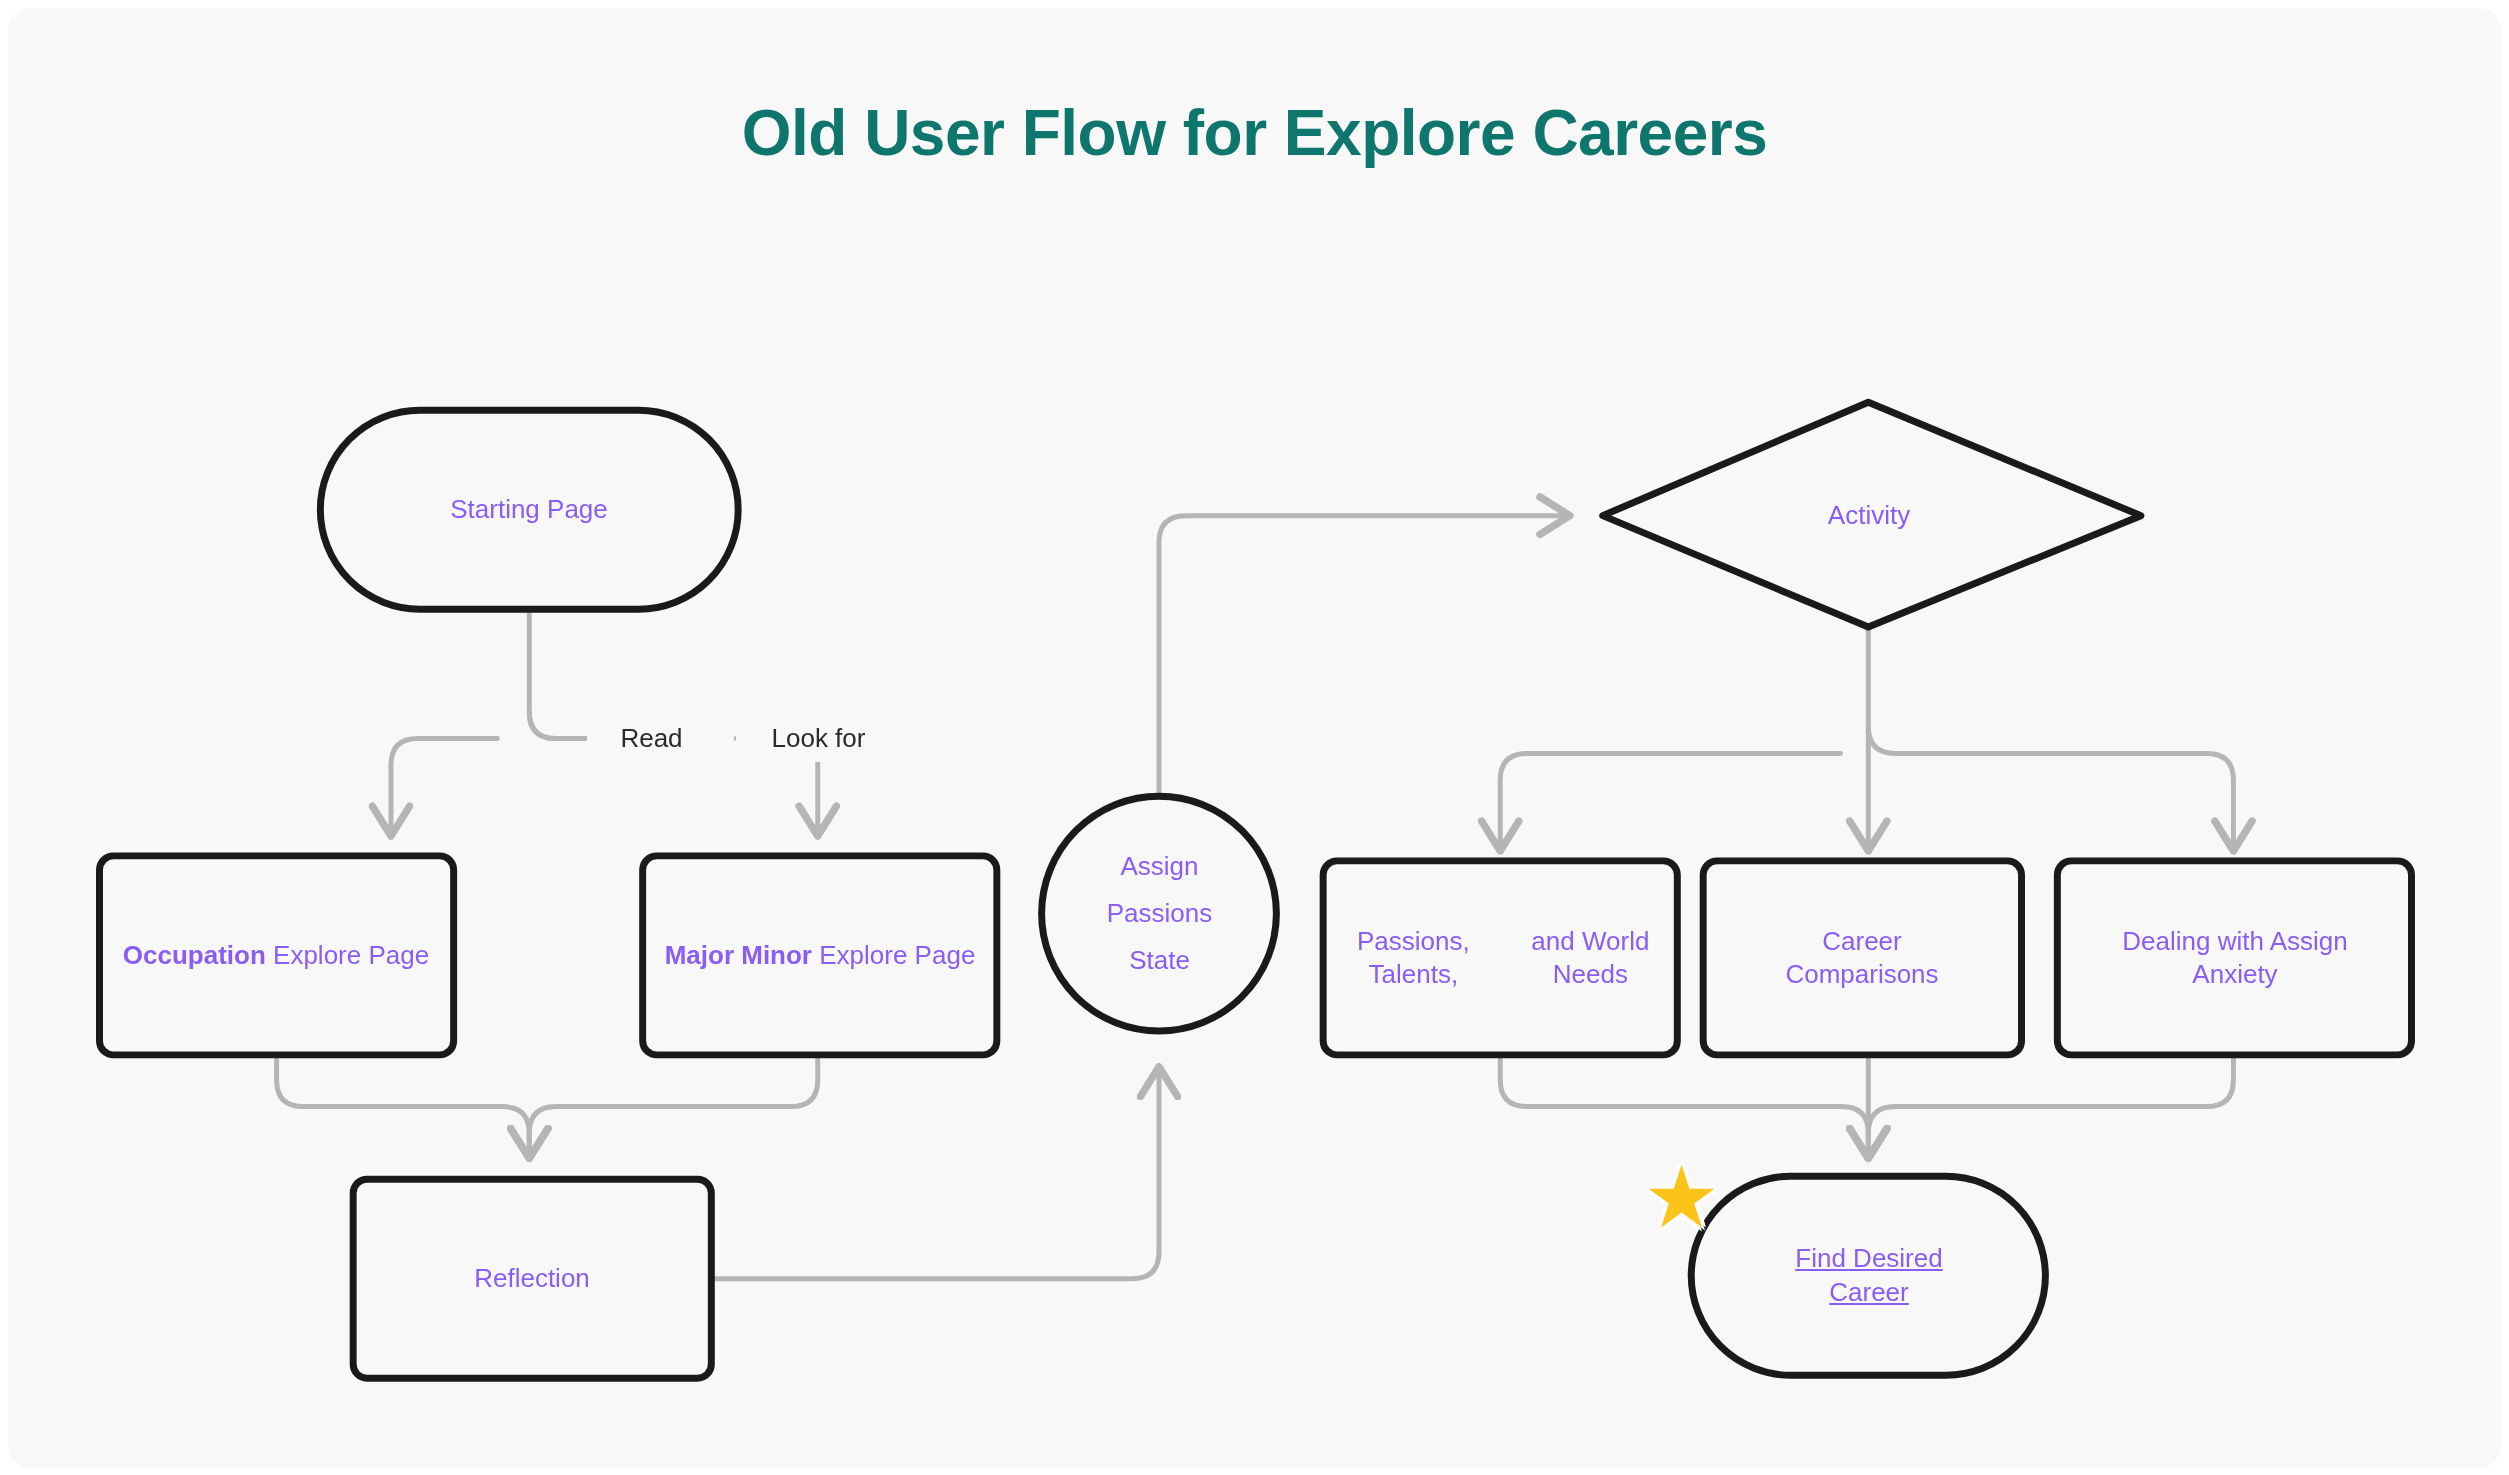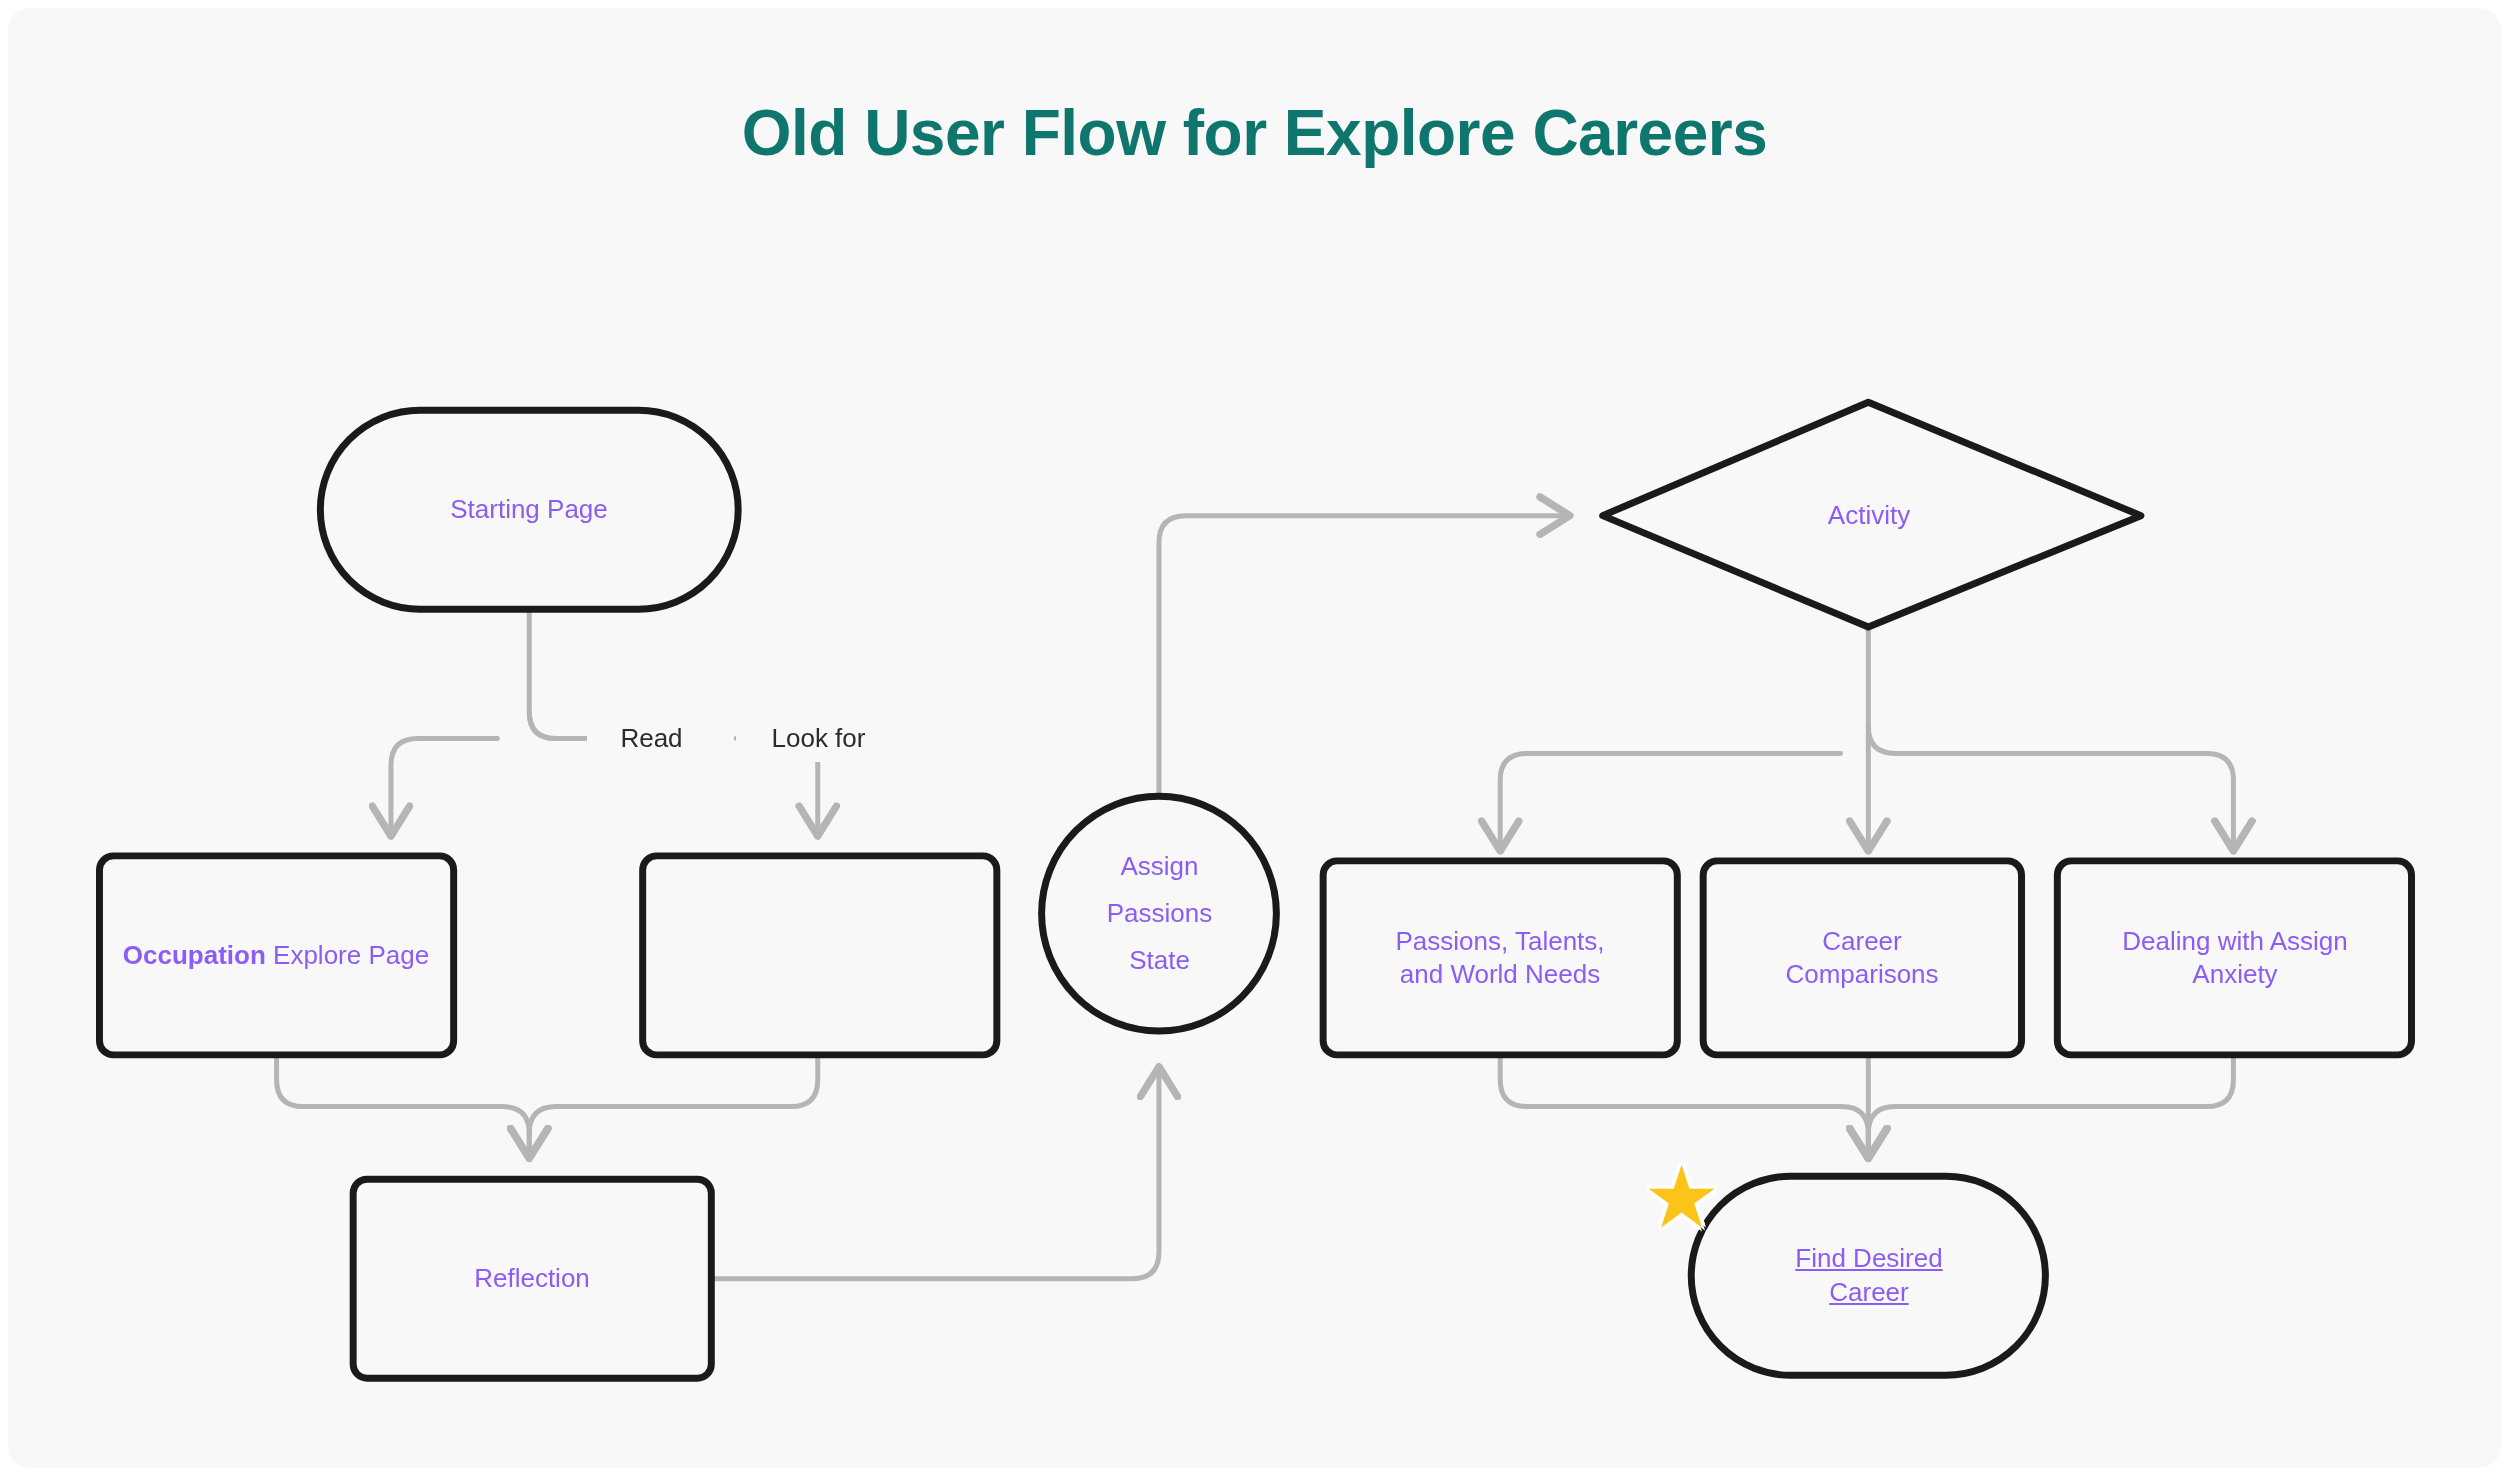--- a/index.html
+++ b/index.html
@@ -130,32 +130,35 @@
       <rect x="1700" y="1182" width="356" height="200" rx="100" ry="100"></rect>
     </g>
   </svg>
 
   <div class="node-label" style="left:320px;top:410px;width:418px;height:199px;">Starting Page</div>
 
   <div class="node-label" style="left:109px;top:856px;width:334px;height:199px;">
     <span><span class="b">Occupation</span> <span>Explore Page</span></span>
   </div>
 
+  <div class="node-label" style="left:653px;top:856px;width:334px;height:199px;">
+    <span><span class="b">Major Minor</span> <span>Explore Page</span></span>
+  </div>
 
   <div class="node-label" style="left:353px;top:1179px;width:358px;height:199px;">Reflection</div>
 
   <div class="node-label" style="left:1042px;top:796px;width:235px;height:235px;flex-direction:column;gap:14px;">
     <span>Assign</span>
     <span>Passions</span>
     <span>State</span>
   </div>
 
   <div class="node-label" style="left:1690px;top:466px;width:358px;height:100px;">Activity</div>
 
-  <div class="node-label" style="left:1323px;top:861px;width:354px;height:194px;flex-direction:column;">
+  <div class="node-label" style="left:1323px;top:861px;width:354px;height:194px;">
     <span>Passions, Talents,</span>
     <span>and World Needs</span>
   </div>
 
   <div class="node-label" style="left:1703px;top:861px;width:318px;height:194px;flex-direction:column;">
     <span>Career</span>
     <span>Comparisons</span>
   </div>
 
   <div class="node-label" style="left:2058px;top:861px;width:354px;height:194px;flex-direction:column;">

